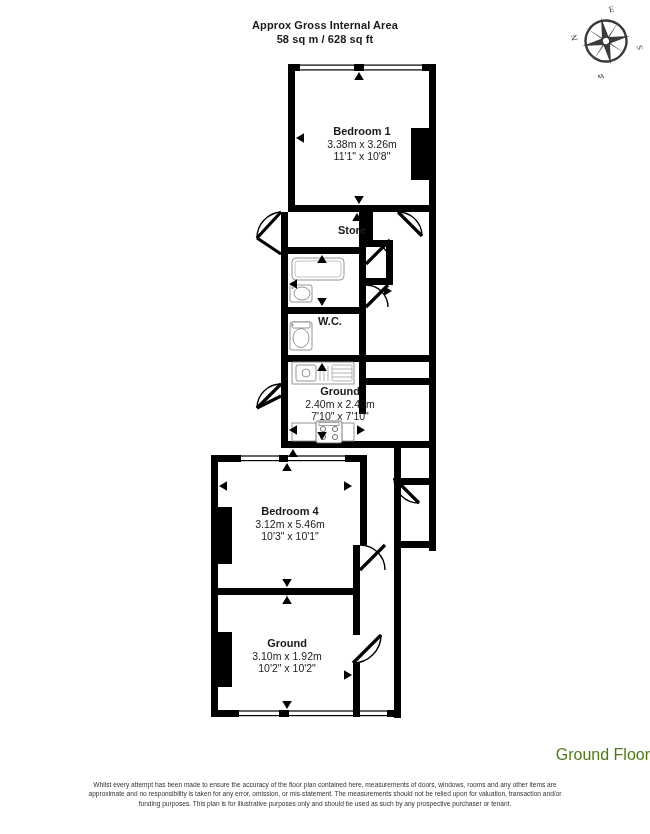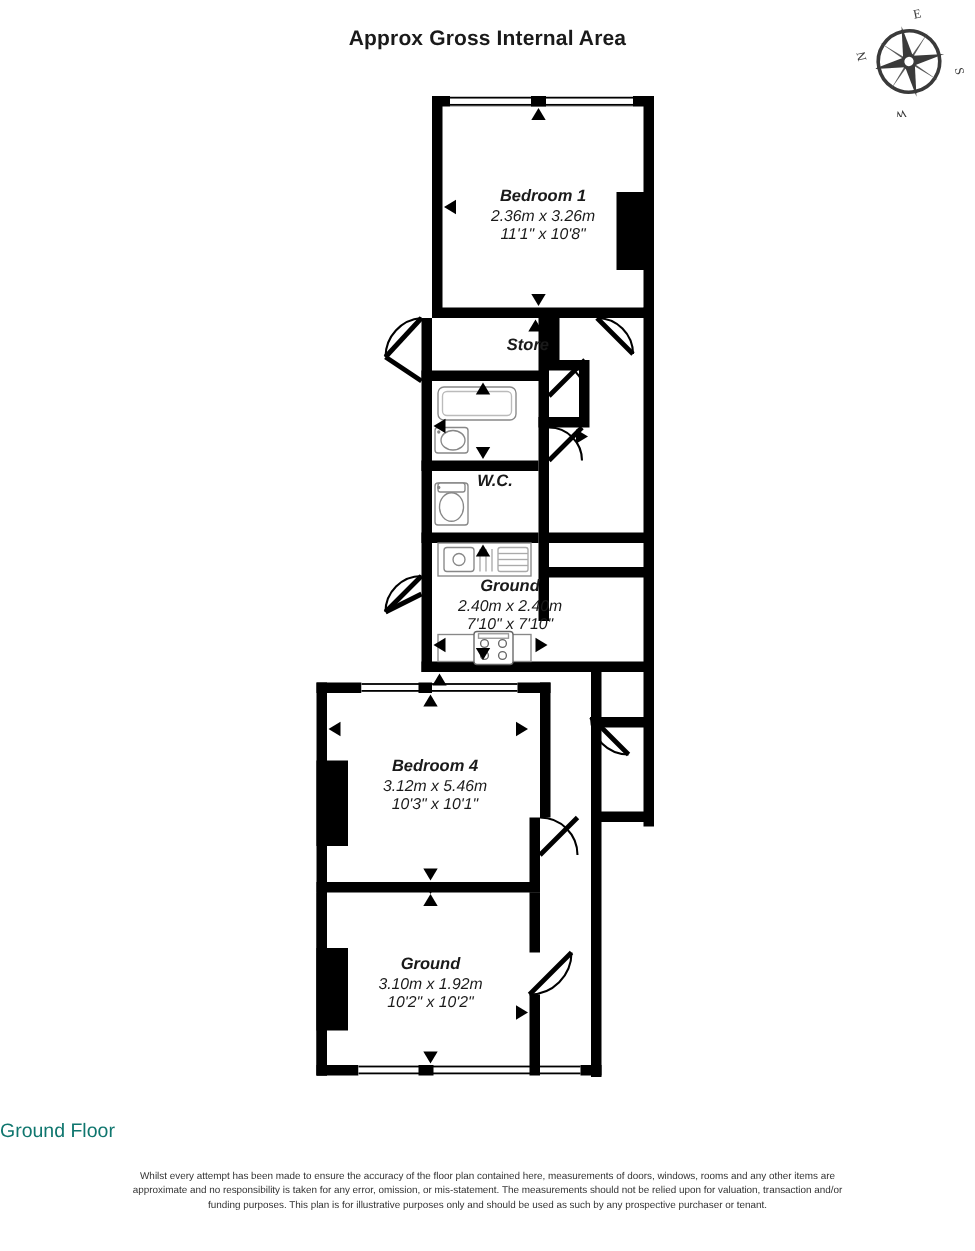--- a/index.html
+++ b/index.html
@@ -18,21 +18,21 @@
   #plan-root {
     position: absolute;
     inset: 0;
   }
   .hdr {
     position: absolute;
     left: 0;
     right: 0;
     top: 18px;
     text-align: center;
-    font-size: 14px;
+    font-size: 11px;
     font-weight: bold;
     line-height: 14px;
     letter-spacing: 0.1px;
   }
   .hdr div { display: block; }
 
   .compass {
     position: absolute;
     left: 569px;
     top: 4px;
@@ -47,60 +47,60 @@
     width: 650px;
     height: 834px;
   }
 
   .room-label {
     position: absolute;
     text-align: center;
     line-height: 12.5px;
     pointer-events: none;
     white-space: nowrap;
-    font-style: italic;
   }
   .room-label .rname {
     font-size: 11px;
     font-weight: bold;
     display: block;
   }
   .room-label .rdim {
     font-size: 10.5px;
     font-weight: normal;
     display: block;
   }
 
   .floor-title {
     position: absolute;
     left: 0; right: 0;
     top: 746px;
-    text-align: left;
-    font-size: 13px;
+    text-align: right;
+    font-size: 16px;
     font-weight: normal;
-    color: #0f766e;
+    color: #4d7c0f;
   }
   .disclaimer {
     position: absolute;
     left: 78px;
     width: 494px;
     top: 780px;
     text-align: center;
     font-size: 6.6px;
     line-height: 9.4px;
     color: #333;
   }
 </style>
 </head>
 <body>
 
 <div id="plan-root">
 
   <div class="hdr">
     <div>Approx Gross Internal Area</div>
+    <div>58 sq m / 628 sq ft</div>
   </div>
 
   <div class="compass">
     <svg viewBox="0 0 74 74" width="74" height="74" aria-hidden="true">
       <g transform="rotate(-12 37 37)">
         <circle cx="37" cy="37" r="20.5" fill="none" stroke="#3a3a3a" stroke-width="2.4"></circle>
 
         <g fill="#3a3a3a">
           <polygon points="37,13 40.3,33.7 37,37 33.7,33.7"></polygon>
           <polygon points="37,61 33.7,40.3 37,37 40.3,40.3"></polygon>
@@ -311,21 +311,21 @@
       <polygon points="287,709 282.2,701 291.8,701"></polygon>
       <polygon points="219,675 227,670.2 227,679.8"></polygon>
       <polygon points="352,675 344,670.2 344,679.8"></polygon>
 
       <polygon points="287,596 282.2,588 291.8,588"></polygon>
     </g>
   </svg>
 
   <div class="room-label" style="left:288px; top:125px; width:148px;">
     <span class="rname">Bedroom 1</span>
-    <span class="rdim">2.36m x 3.26m</span>
+    <span class="rdim">3.38m x 3.26m</span>
     <span class="rdim">11'1" x 10'8"</span>
   </div>
 
   <div class="room-label" style="left:281px; top:224px; width:85px;text-align:right;">
     <span class="rname">Store</span>
   </div>
 
 
   <div class="room-label" style="left:295px; top:315px; width:70px;">
     <span class="rname">W.C.</span>

